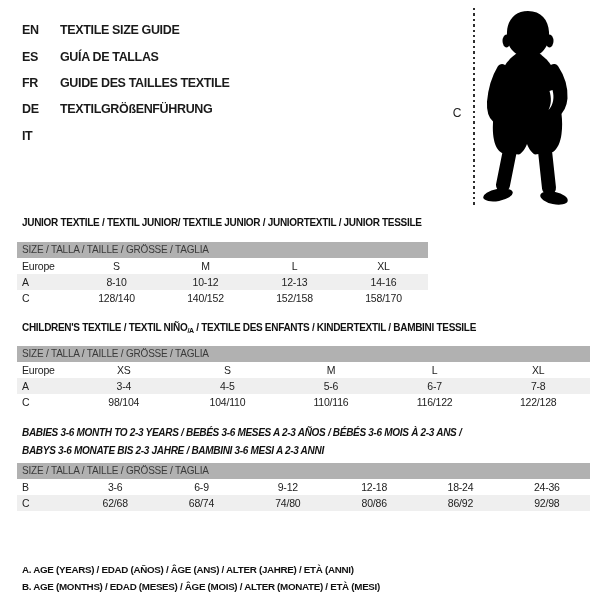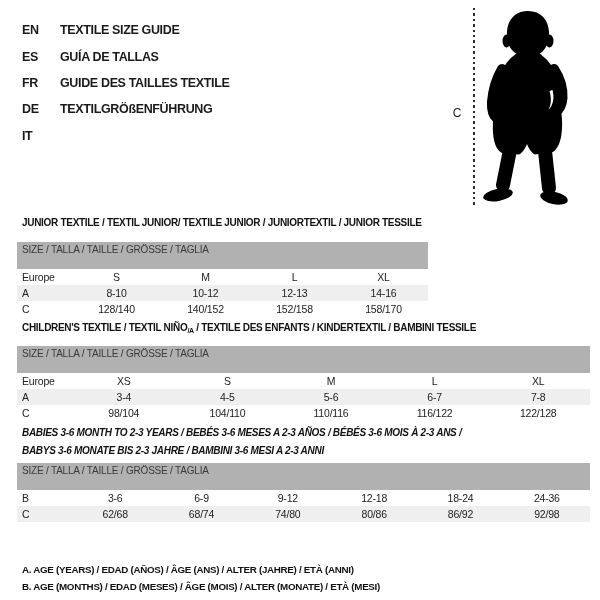--- a/index.html
+++ b/index.html
@@ -31,25 +31,25 @@
     letter-spacing:-0.3px;white-space:nowrap;color:#111;}
   #title-junior{top:217px;}
   #title-children{top:322px;}
   #title-babies{top:424px;line-height:17.5px;font-style:italic;}
   .title-sub{font-size:7px;vertical-align:-2px;font-weight:bold;}
   
   .tbl{position:absolute;left:17px;}
   #tbl-junior{top:242px;width:411px;}
   #tbl-children{top:346px;width:573px;}
   #tbl-babies{top:463px;width:573px;}
-  .size-bar{height:27px;line-height:15px;background:var(--size-bar-bg);
+  .size-bar{height:16px;line-height:15px;background:var(--size-bar-bg);
     color:var(--size-bar-text);font-size:10px;letter-spacing:-0.2px;
     padding-left:5px;box-sizing:border-box;white-space:nowrap;}
   .trow{display:flex;height:16px;line-height:16.5px;font-size:10.5px;
-    letter-spacing:-0.2px;color:#222;justify-content:center;}
+    letter-spacing:-0.2px;color:#222;}
   .trow.shaded{background:var(--row-alt-bg);}
   .tlabel{flex:0 0 55px;width:55px;padding-left:5px;box-sizing:border-box;}
   .tcell{flex:1 1 0;text-align:center;}
   
   .notes{position:absolute;left:22px;top:536px;font-weight:bold;font-size:9.8px;
     letter-spacing:-0.3px;line-height:17.3px;color:#111;white-space:nowrap;margin-top:25px;}
 </style>
 </head>
 <body>
 

